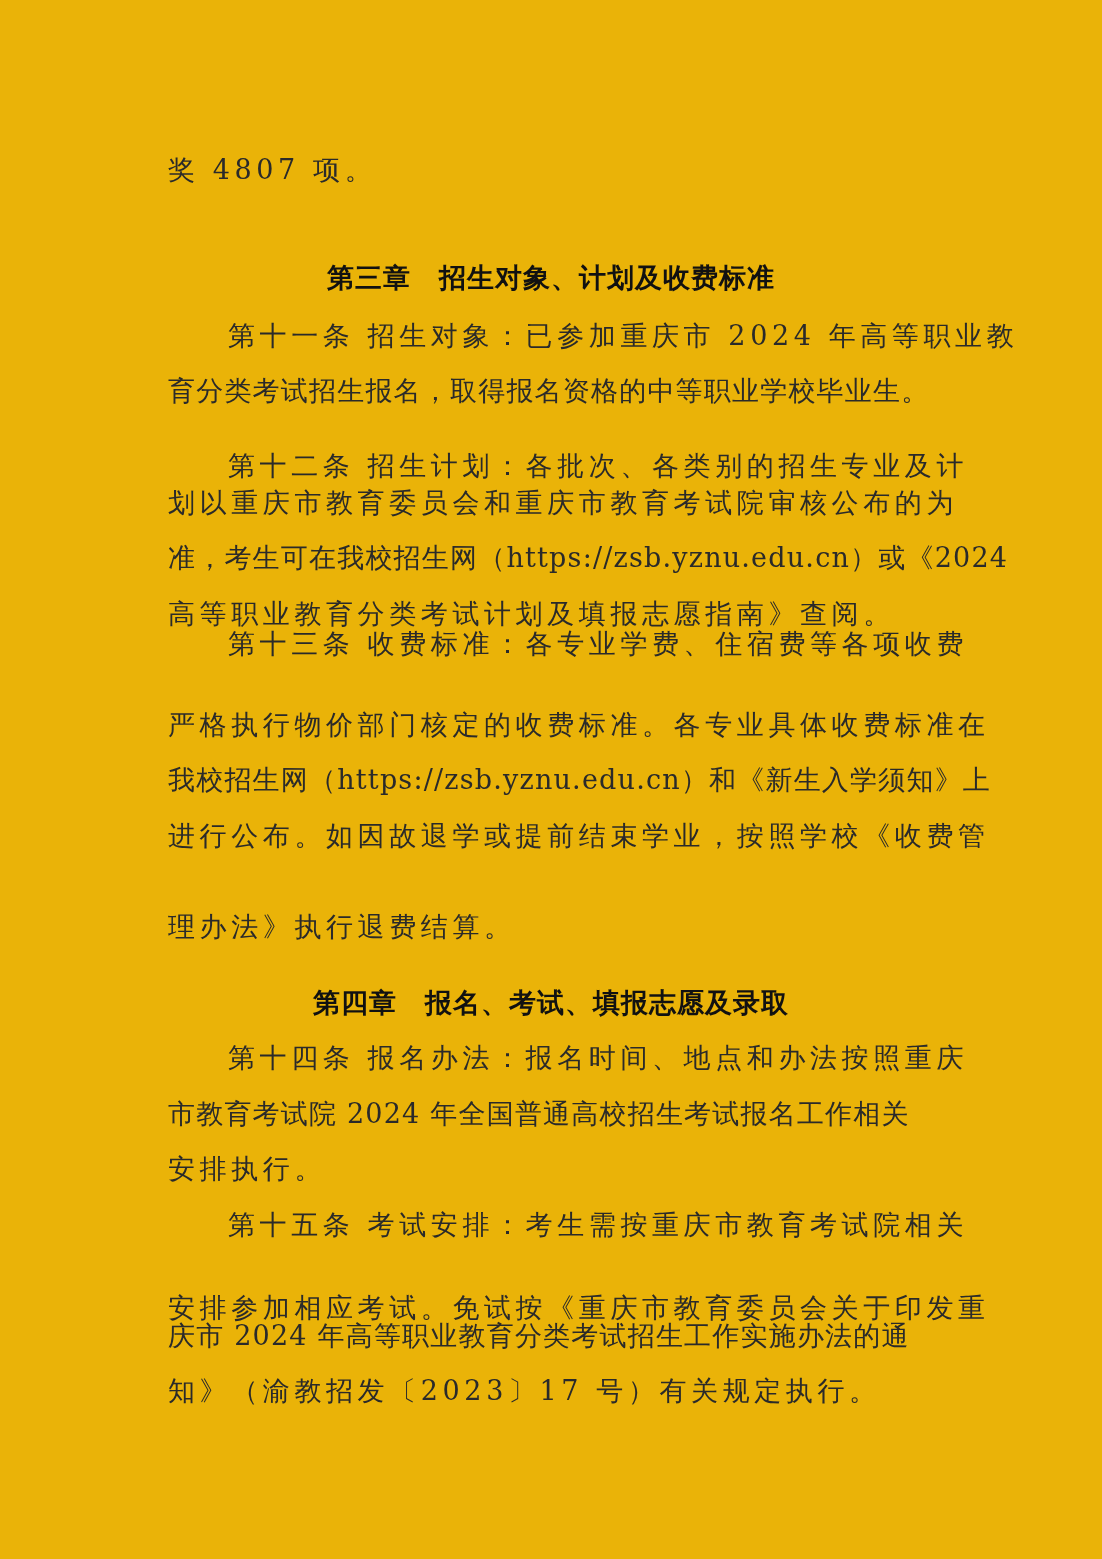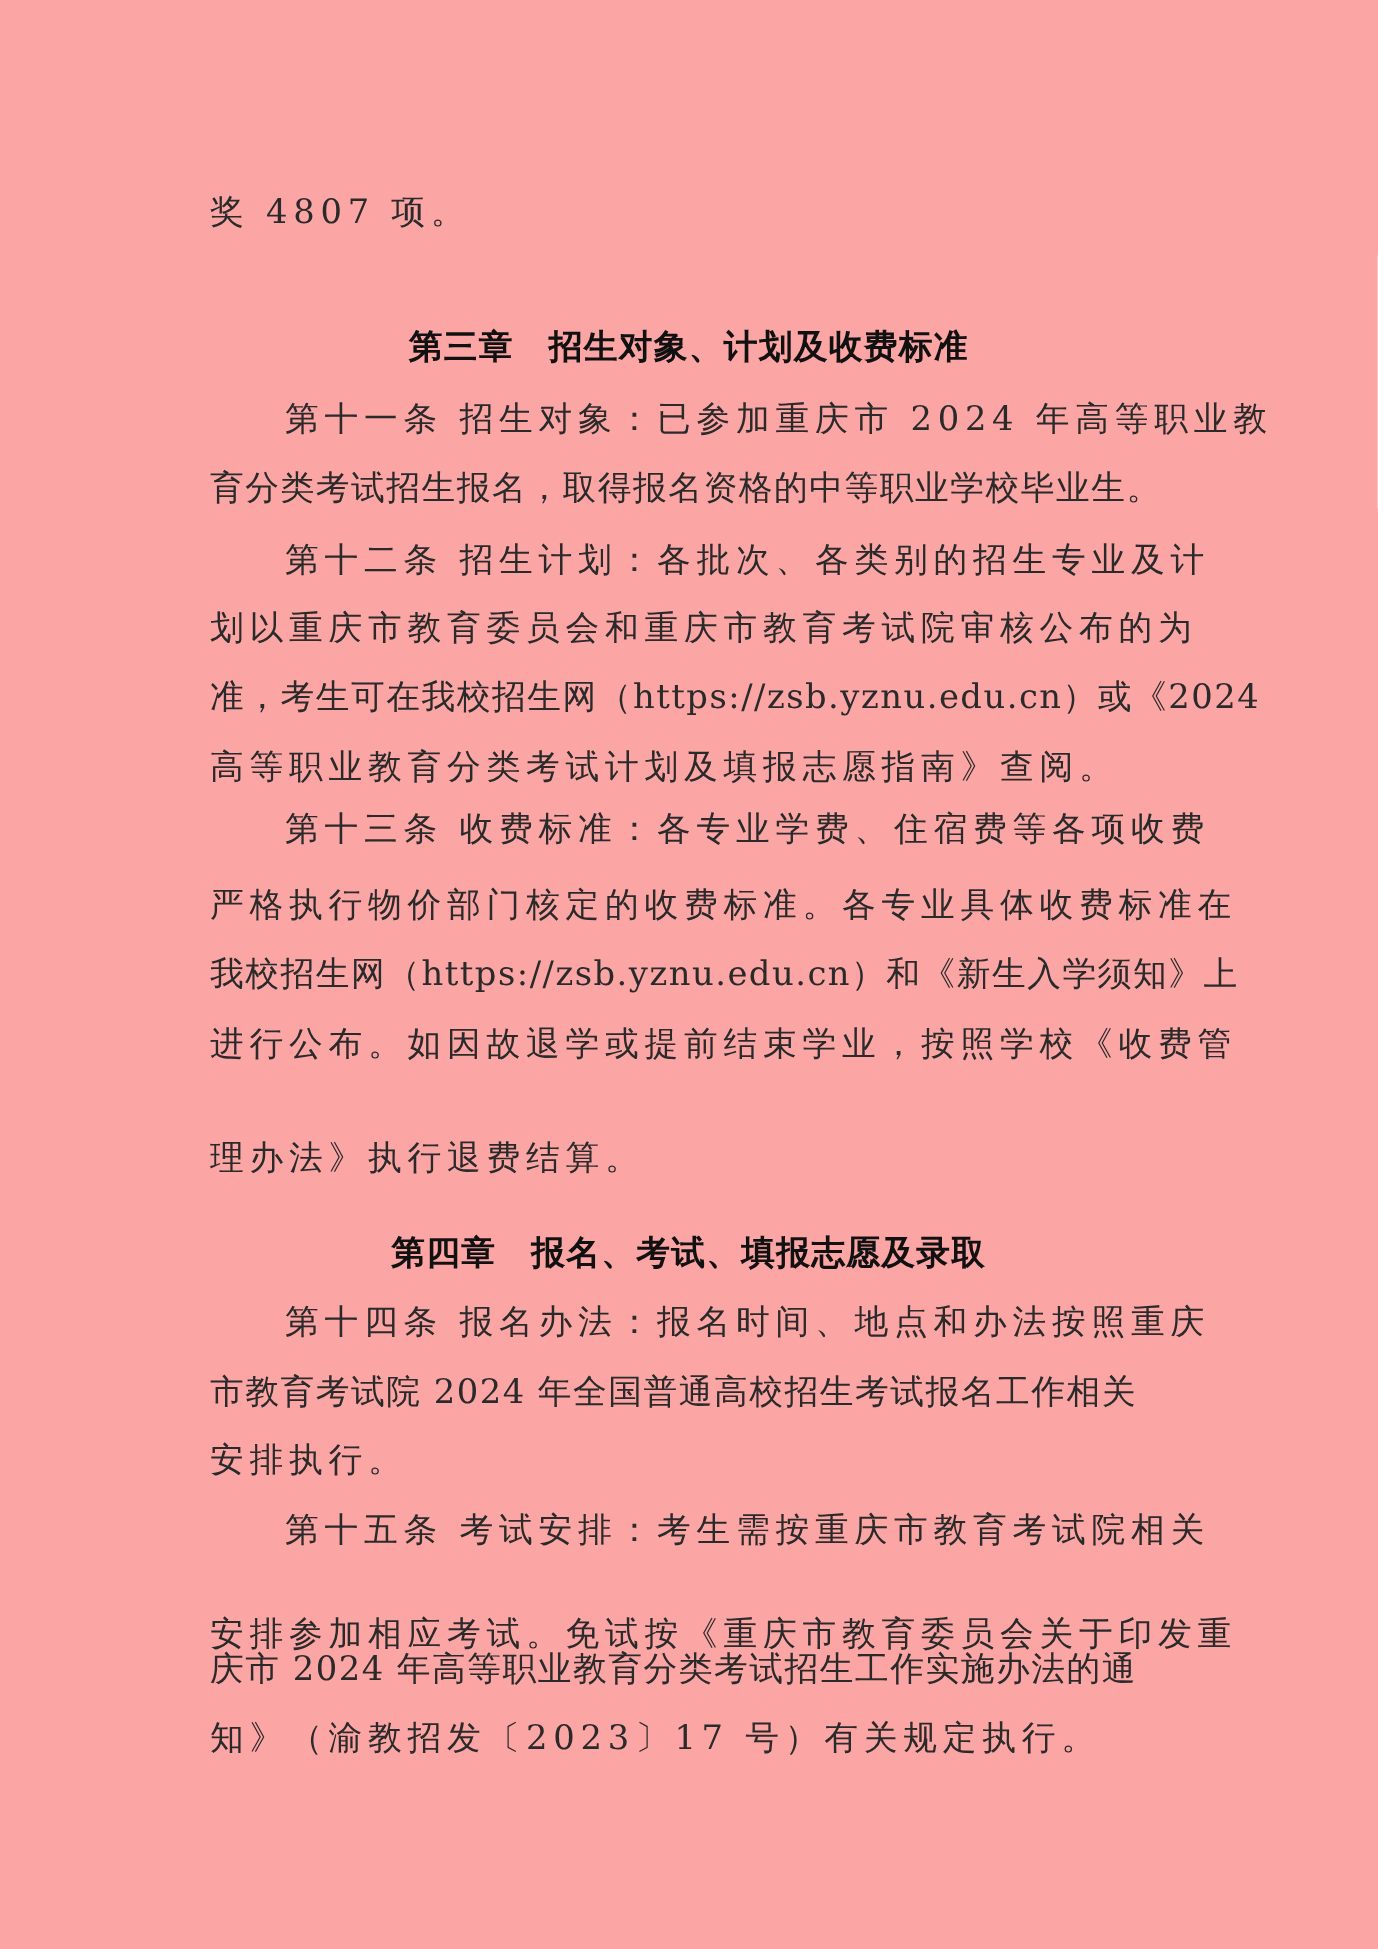--- a/index.html
+++ b/index.html
@@ -13,21 +13,21 @@
       position: relative;
       overflow: hidden;
       color: #222222;
     }
     .page {
       position: absolute;
       left: 0;
       top: 0;
       width: 1102px;
       height: 1559px;
-      background: #fca5a5;
+      background: #eab308;
     }
     .line {
       position: absolute;
       left: 168px;
       width: 770px;
       font-family: "DejaVu Serif", "Liberation Serif", serif;
       font-size: 27px;
       line-height: 40px;
       height: 40px;
       white-space: nowrap;
@@ -61,26 +61,26 @@
 
 <div class="page">
 
   <div class="line" style="top:150px;">奖 4807 项。</div>
 
   <div class="heading" style="top:258px;">第三章　招生对象、计划及收费标准</div>
 
   <div class="line indent" style="top:316px;">第十一条 招生对象：已参加重庆市 2024 年高等职业教</div>
   <div class="line tight" style="top:371px;">育分类考试招生报名，取得报名资格的中等职业学校毕业生。</div>
 
-  <div class="line indent" style="top:429px;">第十二条 招生计划：各批次、各类别的招生专业及计</div>
+  <div class="line indent" style="top:446px;">第十二条 招生计划：各批次、各类别的招生专业及计</div>
   <div class="line" style="top:483px;">划以重庆市教育委员会和重庆市教育考试院审核公布的为</div>
   <div class="line tight" style="top:538px;">准，考生可在我校招生网（https://zsb.yznu.edu.cn）或《2024</div>
   <div class="line" style="top:594px;">高等职业教育分类考试计划及填报志愿指南》查阅。</div>
 
-  <div class="line indent" style="top:644px;text-align:center;">第十三条 收费标准：各专业学费、住宿费等各项收费</div>
+  <div class="line indent" style="top:624px;text-align:center;">第十三条 收费标准：各专业学费、住宿费等各项收费</div>
   <div class="line" style="top:705px;">严格执行物价部门核定的收费标准。各专业具体收费标准在</div>
   <div class="line tight" style="top:760px;">我校招生网（https://zsb.yznu.edu.cn）和《新生入学须知》上</div>
   <div class="line" style="top:816px;text-align:center;">进行公布。如因故退学或提前结束学业，按照学校《收费管</div>
   <div class="line" style="top:871px;margin-top:36px;">理办法》执行退费结算。</div>
 
   <div class="heading" style="top:983px;">第四章　报名、考试、填报志愿及录取</div>
 
   <div class="line indent" style="top:1038px;">第十四条 报名办法：报名时间、地点和办法按照重庆</div>
   <div class="line tight" style="top:1094px;">市教育考试院 2024 年全国普通高校招生考试报名工作相关</div>
   <div class="line" style="top:1149px;">安排执行。</div>

